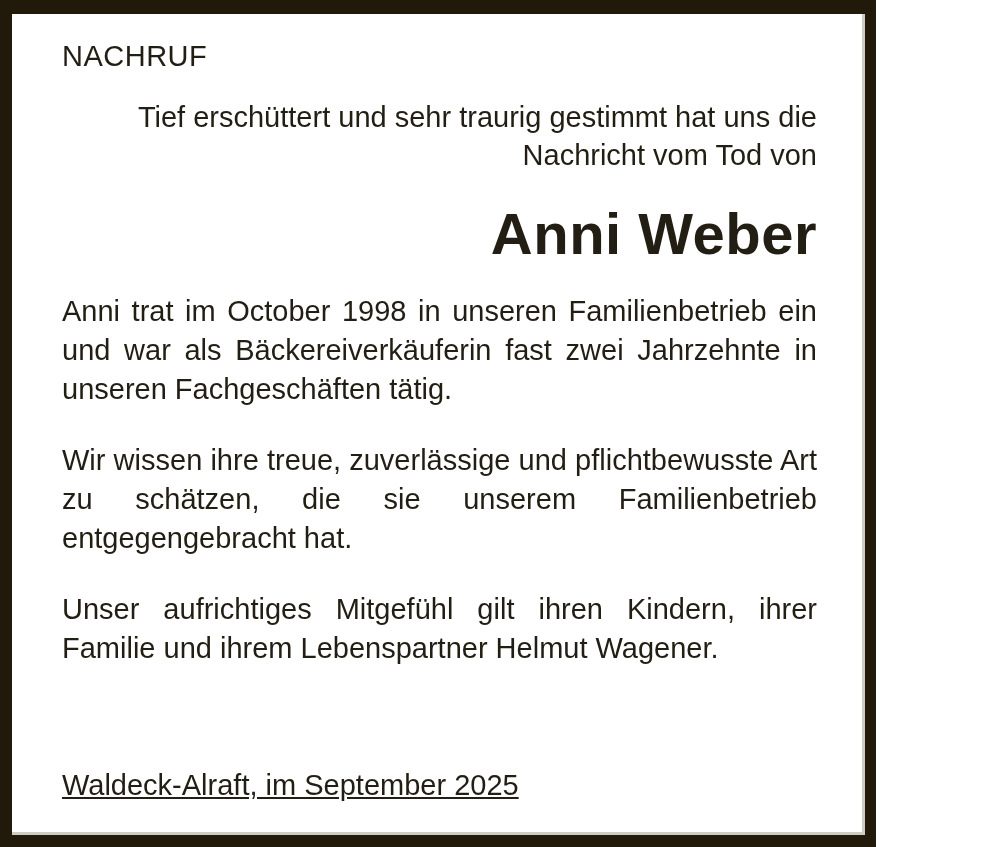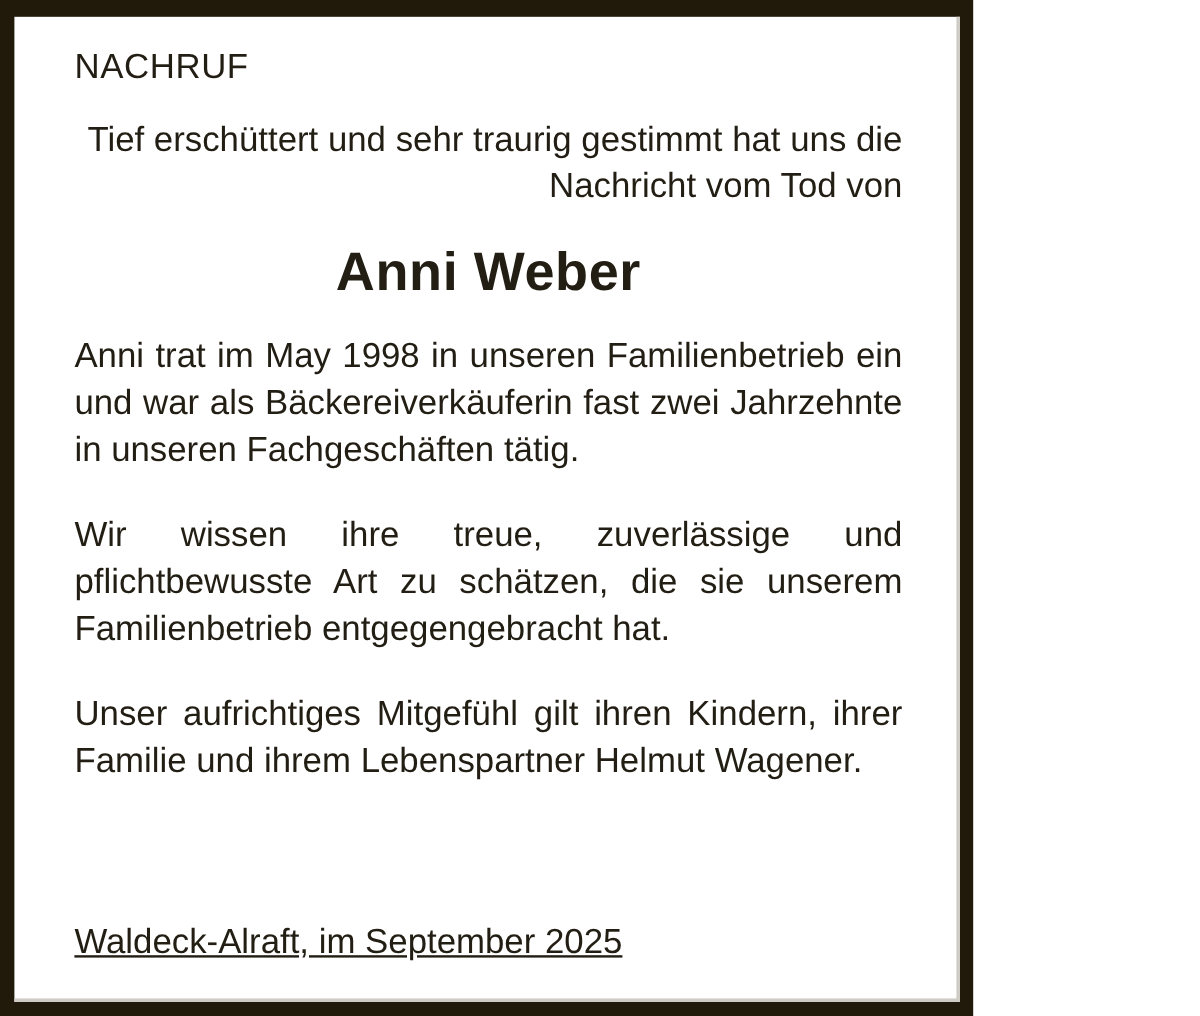--- a/index.html
+++ b/index.html
@@ -7,21 +7,21 @@
     padding: 0;
   }
   body {
     width: 1000px;
     height: 847px;
     font-family: "Liberation Sans", sans-serif;
     background: #ffffff;
   }
   .frame {
     box-sizing: border-box;
-    width: 811px;
+    width: 876px;
     height: 847px;
     background: #211a0b;
     padding: 14px 11px 12px 12px;
   }
   .notice {
     box-sizing: border-box;
     width: 100%;
     height: 100%;
     background: #ffffff;
     border-right: 3px solid #cfccc5;
@@ -39,23 +39,23 @@
     margin: 0;
     line-height: 1.25;
   }
   .intro {
     font-size: 29px;
     line-height: 38px;
     margin: 24px 0 0 0;
     text-align: right;
   }
   .deceased-name {
-    font-size: 45px;
+    font-size: 58px;
     font-weight: 700;
-    text-align: center;
+    text-align: right;
     margin: 28px 0 0 0;
     line-height: 1.1;
     letter-spacing: 0.5px;
   }
   .para {
     font-size: 29px;
     line-height: 39px;
     margin: 26px 0 0 0;
     text-align: justify;
     hyphens: none;
@@ -87,21 +87,21 @@
 
 <div class="frame">
   <div class="notice">
 
     <h2 class="kicker">NACHRUF</h2>
 
     <p class="intro">Tief erschüttert und sehr traurig gestimmt hat uns die Nachricht vom Tod von</p>
 
     <h1 class="deceased-name">Anni Weber</h1>
 
-    <p class="para">Anni trat im May 1998 in unseren Familienbetrieb ein und war als Bäckereiverkäuferin fast zwei Jahrzehnte in unseren Fachgeschäften tätig.</p>
+    <p class="para">Anni trat im October 1998 in unseren Familienbetrieb ein und war als Bäckereiverkäuferin fast zwei Jahrzehnte in unseren Fachgeschäften tätig.</p>
 
     <p class="para">Wir wissen ihre treue, zuverlässige und pflichtbewusste Art zu schätzen, die sie unserem Familienbetrieb entgegengebracht hat.</p>
 
     <p class="para">Unser aufrichtiges Mitgefühl gilt ihren Kindern, ihrer Familie und ihrem Lebenspartner Helmut Wagener.</p>
 
     <div class="signature-wrap">
       <div class="signature">
       </div>
     </div>
 

